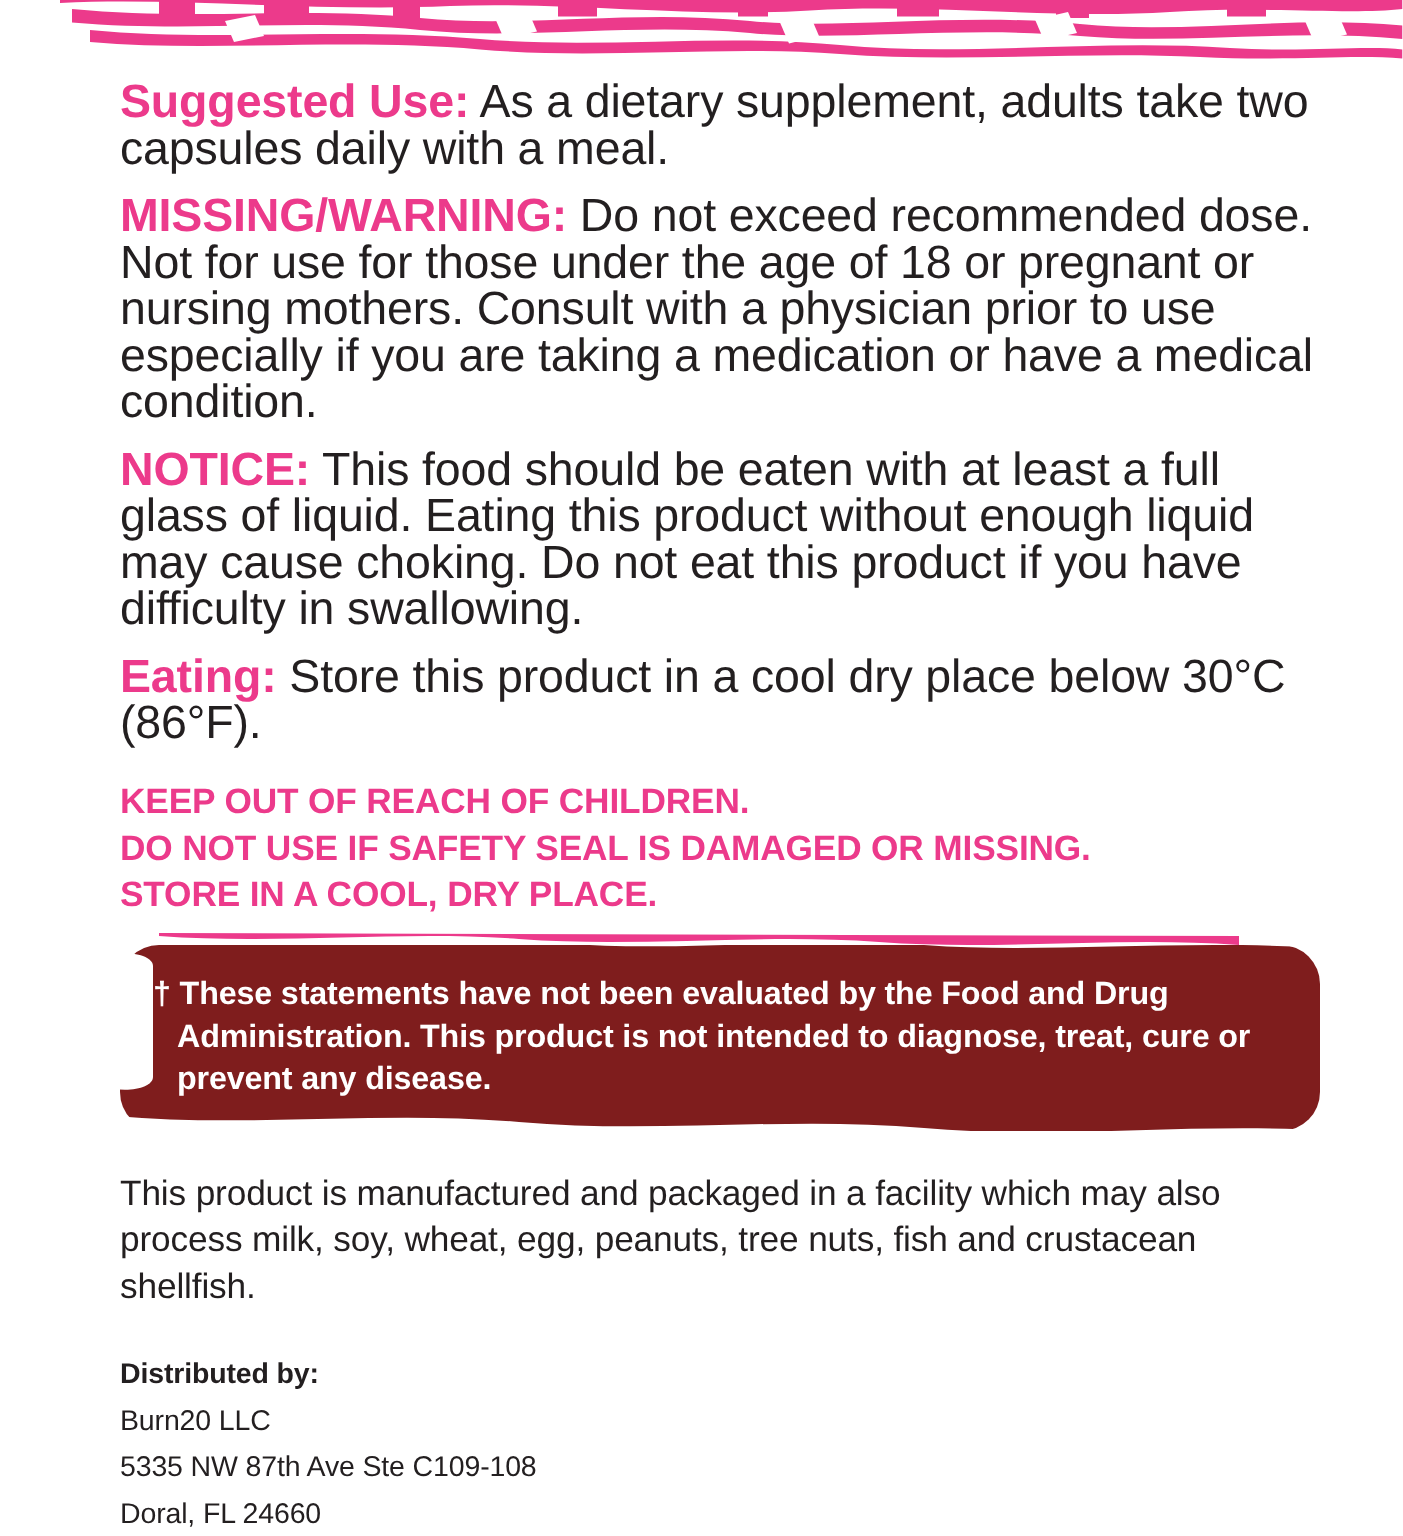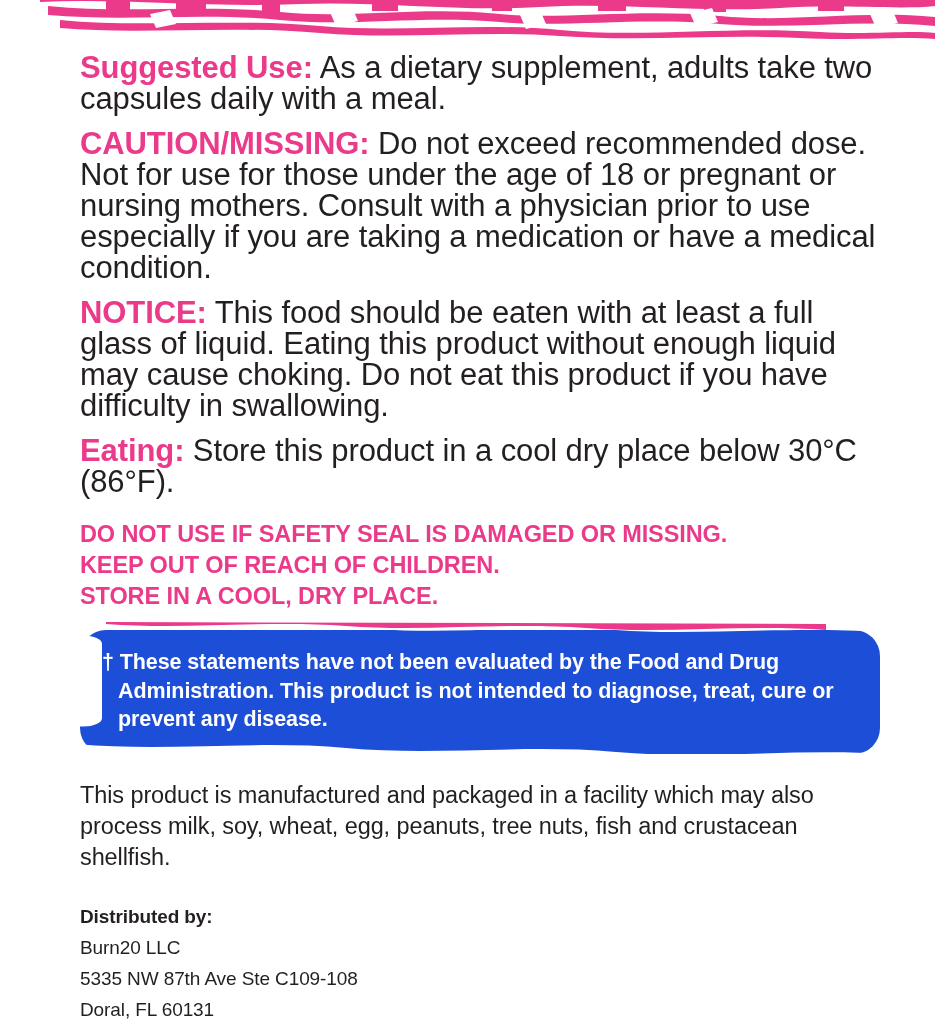--- a/index.html
+++ b/index.html
@@ -61,21 +61,21 @@
 
   
   .disclaimer-wrap {
     position: relative;
     margin-top: 14px;
     margin-bottom: 26px;
     width: 800px;
   }
   .disclaimer {
     position: relative;
-    background: #1d4ed8;
+    background: #7f1d1d;
     border-radius: 26px;
     padding: 18px 26px 20px 22px;
     box-sizing: border-box;
     width: 800px;
   }
   .disclaimer .dtext {
     color: #ffffff;
     font-weight: bold;
     font-size: 21.5px;
     line-height: 28.5px;
@@ -136,34 +136,34 @@
   </svg>
 </div>
 
 <div class="content">
 
   <div class="block para">
     <span class="lead">Suggested Use:</span><span> As a dietary supplement, adults take two capsules daily with a meal.</span>
   </div>
 
   <div class="block para">
-    <span class="lead">CAUTION/MISSING:</span><span> Do not exceed recommended dose. Not for use for those under the age of 18 or pregnant or nursing mothers. Consult with a physician prior to use especially if you are taking a medication or have a medical condition.</span>
+    <span class="lead">MISSING/WARNING:</span><span> Do not exceed recommended dose. Not for use for those under the age of 18 or pregnant or nursing mothers. Consult with a physician prior to use especially if you are taking a medication or have a medical condition.</span>
   </div>
 
   <div class="block para">
     <span class="lead">NOTICE:</span><span> This food should be eaten with at least a full glass of liquid. Eating this product without enough liquid may cause choking. Do not eat this product if you have difficulty in swallowing.</span>
   </div>
 
   <div class="block para">
     <span class="lead">Eating:</span><span> Store this product in a cool dry place below 30°C (86°F).</span>
   </div>
 
   <div class="keepout">
+    <div>KEEP OUT OF REACH OF CHILDREN.</div>
     <div>DO NOT USE IF SAFETY SEAL IS DAMAGED OR MISSING.</div>
-    <div>KEEP OUT OF REACH OF CHILDREN.</div>
     <div>STORE IN A COOL, DRY PLACE.</div>
   </div>
 
   <div class="disclaimer-wrap">
     <div class="disclaimer">
       <div class="dtext">† These statements have not been evaluated by the Food and Drug Administration. This product is not intended to diagnose, treat, cure or prevent any disease.</div>
     </div>
     <svg class="torn" style="top:-8px; left:-4px;" width="812" height="150" viewBox="0 0 812 150" xmlns="http://www.w3.org/2000/svg" aria-hidden="true">
       <g fill="#ffffff">
         <path d="M0,0 L812,0 L812,10 C700,4 620,14 540,8 C460,2 380,13 300,7 C220,1 140,12 60,6 C40,4 18,8 0,6 Z"></path>
@@ -175,17 +175,17 @@
       </g>
     </svg>
   </div>
 
   <div class="facility para">This product is manufactured and packaged in a facility which may also process milk, soy, wheat, egg, peanuts, tree nuts, fish and crustacean shellfish.</div>
 
   <div class="distributor">
     <div class="dtitle">Distributed by:</div>
     <div>Burn20 LLC</div>
     <div>5335 NW 87th Ave Ste C109-108</div>
-    <div>Doral, FL 60131</div>
+    <div>Doral, FL 24660</div>
     <div>1-954-313-3188</div>
   </div>
 
 </div>
 
 </body></html>

